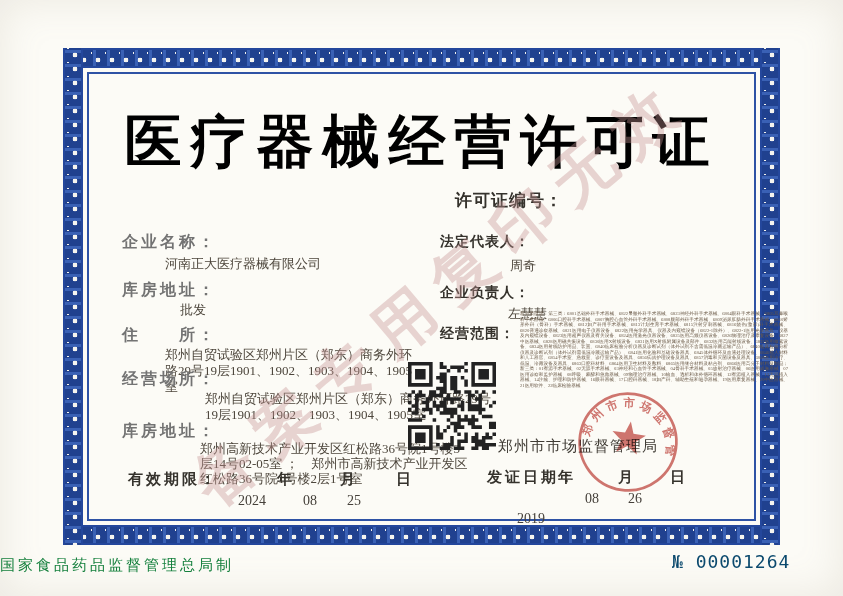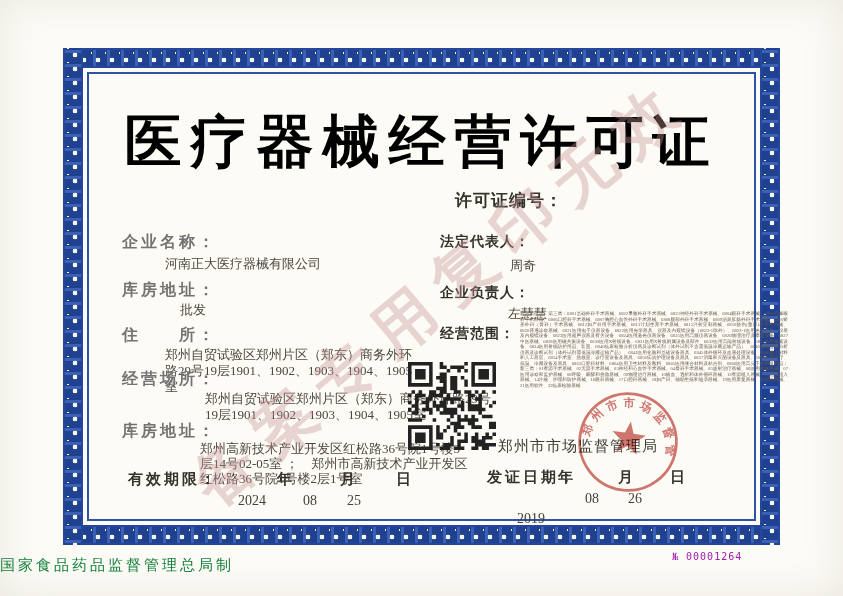--- a/index.html
+++ b/index.html
@@ -35,21 +35,21 @@
   .lbl2{font-weight:bold;font-size:14px;color:#35322c;letter-spacing:1px;white-space:nowrap;}
   .val{font-size:13px;color:#4d463c;font-family:"Liberation Serif",serif;line-height:16px;}
   .dlab{font-weight:bold;font-size:15px;color:#35322c;}
   .dval{font-size:14px;color:#45403a;font-family:"Liberation Serif",serif;}
   .scope{left:520px;top:311px;width:536px;transform:scale(.5);transform-origin:0 0;
     font-size:9.3px;line-height:11px;color:#6a5947;text-align:justify;
     font-family:"Liberation Serif",serif;z-index:2;}
   .issuer{font-size:15px;color:#3f3b34;letter-spacing:1px;}
   .footer-maker{left:0;right:0;top:556px;text-align:left;font-size:15px;
     letter-spacing:3px;color:#15803d;}
-  .serial{left:672px;top:551px;font-size:10px;color:#a21caf;
+  .serial{left:672px;top:551px;font-size:18px;color:#0c4a6e;
     font-family:"DejaVu Sans Mono",monospace;letter-spacing:1px;}
   .watermark{left:110px;top:250px;width:660px;text-align:center;
     transform:rotate(-40deg);font-size:62px;letter-spacing:16px;font-weight:bold;
     color:rgba(198,148,148,.38);z-index:3;white-space:nowrap;pointer-events:none;}
   .qr{left:408px;top:362px;width:88px;height:88px;z-index:2;}
   .stamp{left:576px;top:390px;width:104px;height:104px;z-index:4;opacity:.78;
     mix-blend-mode:multiply;transform:rotate(8deg);}
 </style>
 </head>
 <body>

